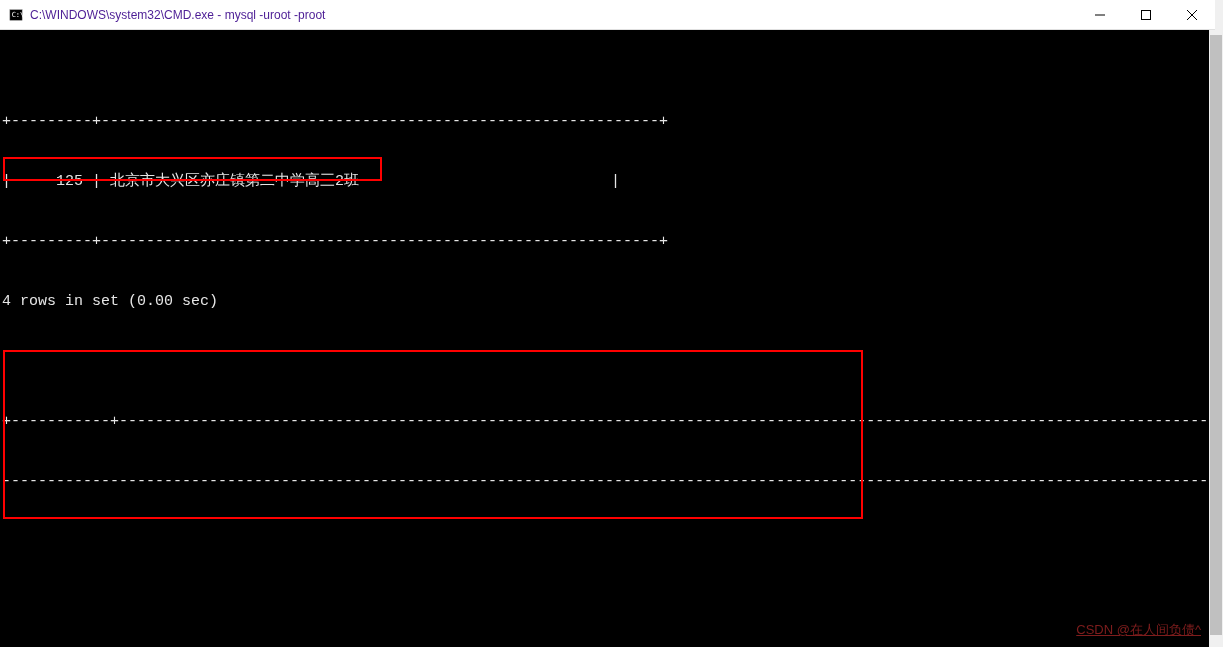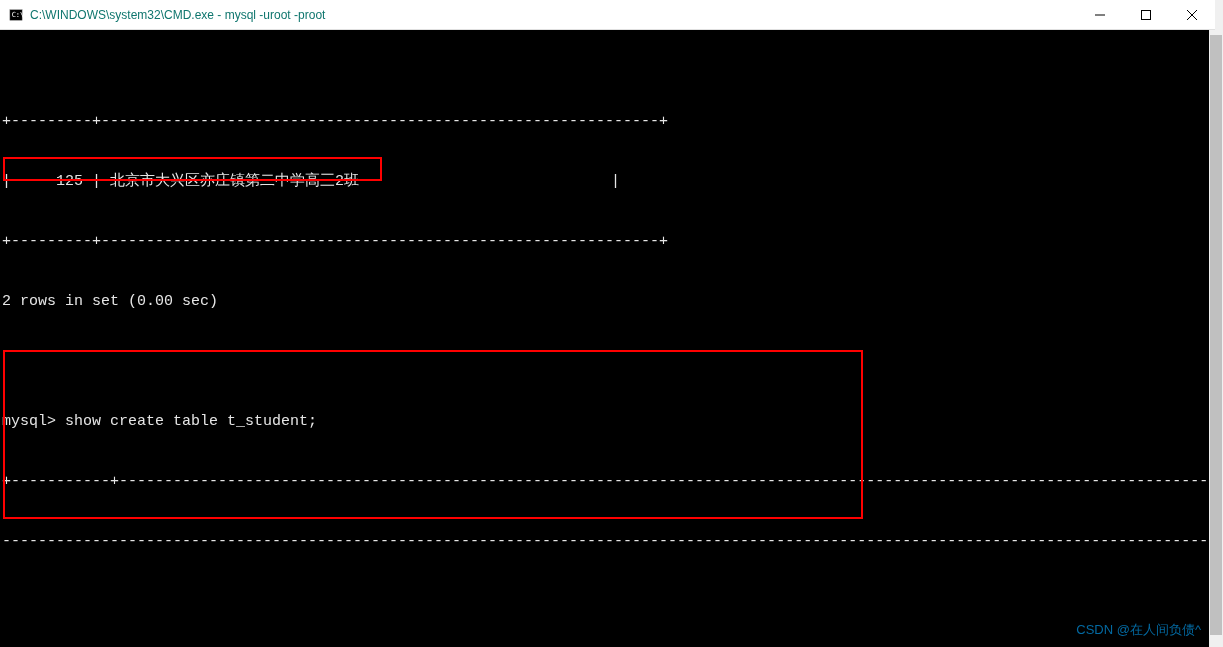--- a/index.html
+++ b/index.html
@@ -43,21 +43,21 @@
       margin-right: 6px;
     }
     
     .titlebar-icon svg {
       width: 14px;
       height: 14px;
     }
     
     .titlebar-text {
       font-size: 12px;
-      color: #0f766e;
+      color: #4c1d95;
       flex: 1;
     }
     
     .titlebar-controls {
       display: flex;
       height: 100%;
     }
     
     .titlebar-btn {
       width: 46px;
@@ -117,24 +117,25 @@
       position: absolute;
       border: 2px solid #ff0000;
       pointer-events: none;
       z-index: 10;
     }
     
     .watermark {
       position: absolute;
       bottom: 8px;
       right: 22px;
-      color: #0369a1;
+      color: #7f1d1d;
       font-size: 13px;
       font-family: Arial, sans-serif;
       z-index: 20;
+      text-decoration: underline;
     }
     
     .line {
       display: block;
       min-height: 20px;
     }
   </style>
 </head>
 <body>
 
@@ -165,23 +166,22 @@
           </svg>
       </button>
     </div>
   </div>
 
   <div class="terminal">
     <div class="terminal-content">
       <span class="line">+---------+--------------------------------------------------------------+</span>
       <span class="line">|     125 | 北京市大兴区亦庄镇第二中学高三2班                            |</span>
       <span class="line">+---------+--------------------------------------------------------------+</span>
-      <span class="line">2 rows in set (0.00 sec)</span>
+      <span class="line">4 rows in set (0.00 sec)</span>
       <span class="line"></span>
-      <span class="line">mysql&gt; show create table t_student;</span>
       <span class="line">+-----------+--------------------------------------------------------------------------------------------------------------------------</span>
       <span class="line">-----------------------------------------------------------------------------------------------------------------------------------------+</span>
       
       
       
       
       
       
       
       

